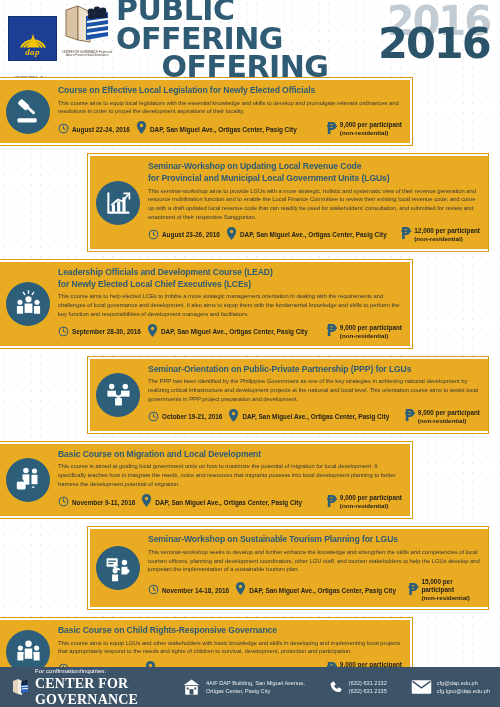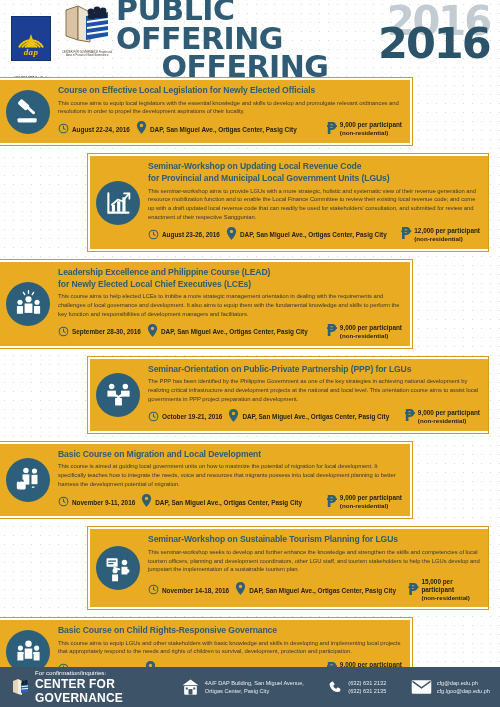--- a/index.html
+++ b/index.html
@@ -28,21 +28,21 @@
   
   .header {
     position: relative; z-index: 3;
     height: 78px;
     display: flex; align-items: center;
     padding: 0 8px 0 8px;
   }
   .logos { display: flex; align-items: flex-start; gap: 6px; padding-top: 6px;}
   .dap-logo { width: 46px; text-align: center; }
   .dap-mark {
-    width: 40px; height: 45px; margin: 16px auto;
+    width: 49px; height: 45px; margin: 16px auto;
     background: #1c3f94;
     border: 1px solid #13306f;
     position: relative; overflow: hidden;
   }
   .dap-mark .ray {
     position: absolute; left: 50%; top: 52%;
     width: 30px; height: 30px; transform: translate(-50%,-50%);
   }
   .dap-word {
     position: absolute; bottom: 3px; left: 0; right: 0;
@@ -145,21 +145,21 @@
     display: flex; align-items: center;
     padding: 0 10px;
     gap: 10px;
   }
   .footer-col { display: flex; align-items: center; gap: 5px; }
   .footer-badge {
     width: 20px; height: 22px; flex: none;
     display: flex; align-items: center; justify-content: center;
   }
   .f-label { color: #ffffff; font-size: 6.2px; line-height: 1.45; }
-  .f-strong { color: #ffffff; font-size: 12px; font-weight: bold; letter-spacing: .2px; }
+  .f-strong { color: #ffffff; font-size: 14px; font-weight: bold; letter-spacing: .2px; font-family: Liberation Serif, serif; }
   .f-line { color: #e8ecef; font-size: 5.6px; line-height: 1.5; display: block; white-space: nowrap;}
   .footer-icon { color: #ffffff; display: flex; align-items: center; }
   .footer-sep { width: 6px; }
 </style>
 </head>
 <body>
 
 <div id="poster">
   <div id="texture"></div>
 
@@ -308,21 +308,21 @@
       </g>
       <circle cx="17" cy="12" r="3.6"></circle>
       <path d="M12.4 17 h9.2 v11 h-9.2 z" rx="1"></path>
       <circle cx="7" cy="15.5" r="3"></circle>
       <path d="M3.4 20 h7.2 v9 h-7.2 z"></path>
       <circle cx="27" cy="15.5" r="3"></circle>
       <path d="M23.4 20 h7.2 v9 h-7.2 z"></path>
     </svg>
         </div>
         <div class="card-body">
-          <div class="card-title">Leadership Excellence and Philippine Course (LEAD)</div>
+          <div class="card-title">Leadership Officials and Development Course (LEAD)</div>
           <div class="card-title sub">for Newly Elected Local Chief Executives (LCEs)</div>
           <div class="card-desc">This course aims to help elected LCEs to imbibe a more strategic management orientation in dealing with the requirements and challenges of local governance and development. It also aims to equip them with the fundamental knowledge and skills to perform the key function and responsibilities of development managers and facilitators.</div>
           <div class="card-meta">
             <div class="meta-item">
               <span><svg width="11" height="11" viewBox="0 0 24 24" fill="none" stroke="#2d5f7a" stroke-width="2.2">
     <circle cx="12" cy="12" r="9.5"></circle>
                   <path d="M12 6.5 L12 12 L15.5 14" stroke-linecap="round"></path>
                 </svg></span>
               <span class="meta-text">September 28-30, 2016</span>
             </div>

